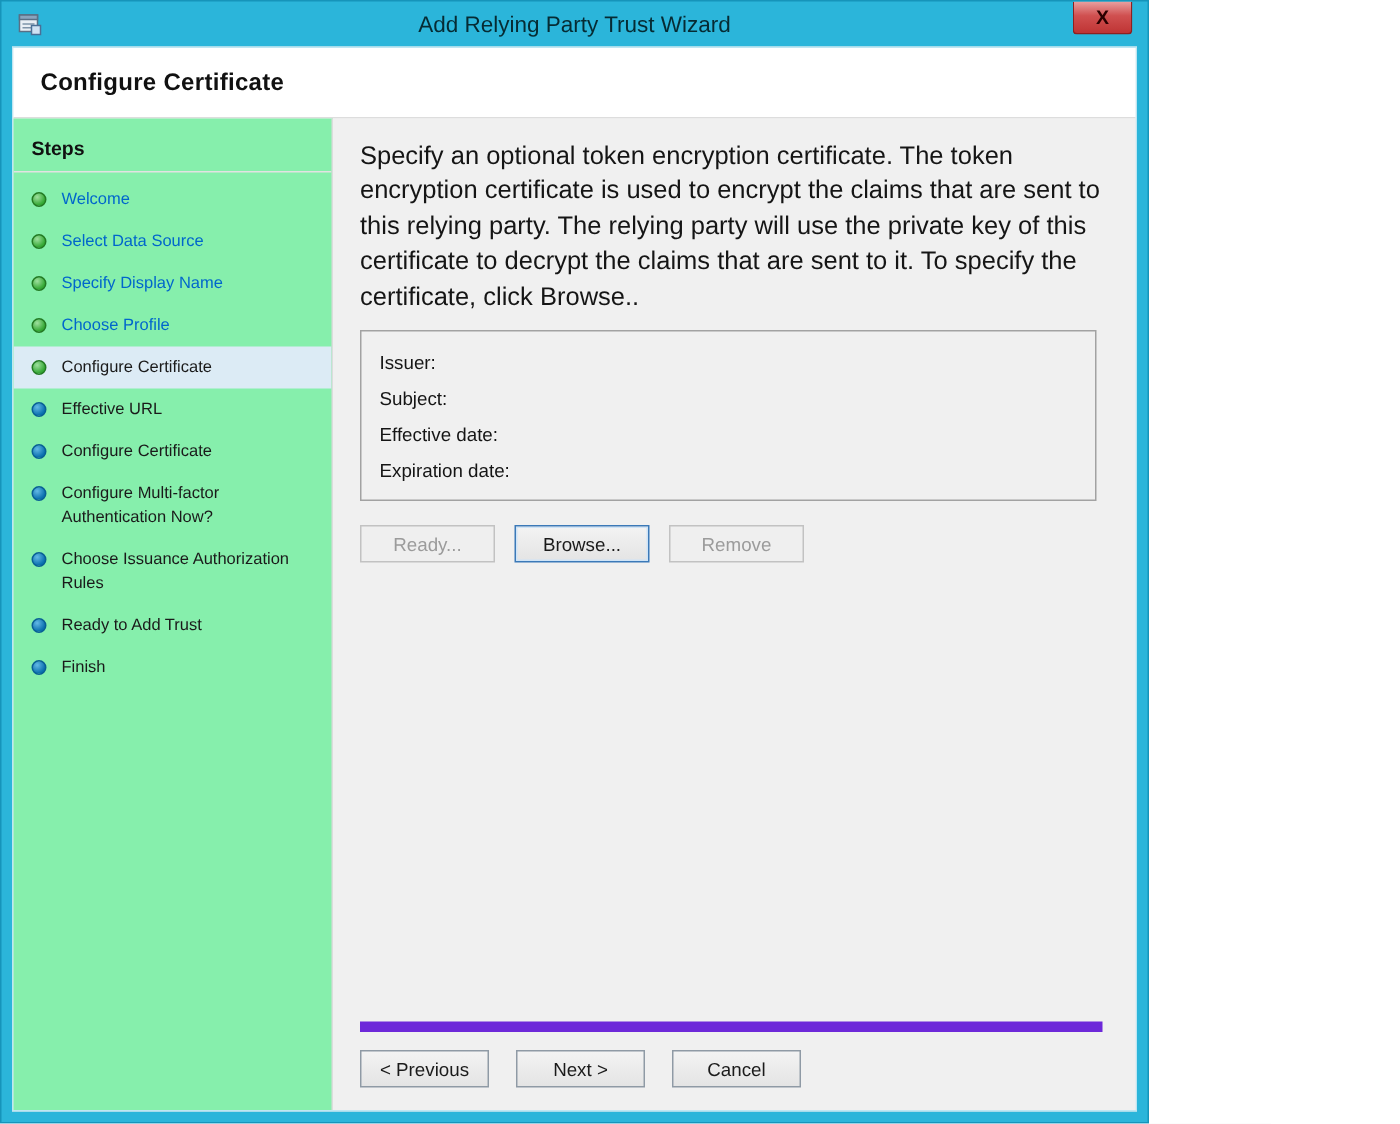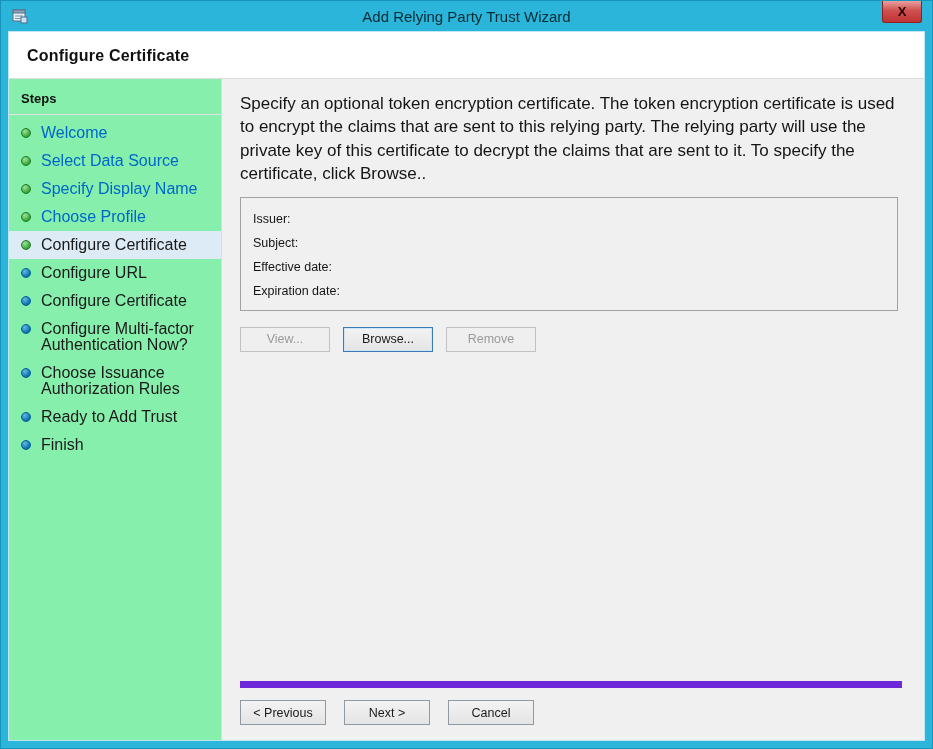--- a/index.html
+++ b/index.html
@@ -1,20 +1,20 @@
 <!DOCTYPE html>
 <html><head>
 <meta charset="utf-8">
 <style>
   * { box-sizing: border-box; }
   html,body { margin:0; padding:0; background:#ffffff; }
   body { font-family:"Liberation Sans","DejaVu Sans",sans-serif; }
 
   .window {
-    width:933px; height:749px;
+    width:766px; height:749px;
     background:#2bb5da;
     border:1px solid #1694ba;
     padding:0 7px 7px 7px;
     display:flex; flex-direction:column;
     position:relative;
   }
 
   
   .titlebar {
     height:30px; flex:0 0 30px;
@@ -70,21 +70,21 @@
   }
   .steps-title {
     font-weight:bold; font-size:13px; color:#111;
     padding:6px 12px 8px 12px;
     border-bottom:1px solid #e2e2e2;
     margin-bottom:4px;
   }
   .step {
     display:flex; align-items:flex-start;
     padding:6px 8px 6px 12px;
-    font-size:16px; line-height:16px;
+    font-size:11px; line-height:16px;
     color:#1a1a1a;
   }
   .step .dot {
     flex:0 0 10px; width:10px; height:10px;
     border-radius:50%; margin:3px 10px 0 0;
   }
   .step.done .dot {
     background:radial-gradient(circle at 35% 30%, #9fe09f, #33a733 70%);
     border:1px solid #237a23;
   }
@@ -193,21 +193,21 @@
         <div class="step done link">
           <span class="dot"></span>
           <span class="lbl">Choose Profile</span>
         </div>
         <div class="step done current">
           <span class="dot"></span>
           <span class="lbl">Configure Certificate</span>
         </div>
         <div class="step pending">
           <span class="dot"></span>
-          <span class="lbl">Configure URL</span>
+          <span class="lbl">Effective URL</span>
         </div>
         <div class="step pending">
           <span class="dot"></span>
           <span class="lbl">Configure Certificate</span>
         </div>
         <div class="step pending">
           <span class="dot"></span>
           <span class="lbl">Configure Multi-factor Authentication Now?</span>
         </div>
         <div class="step pending">
@@ -241,21 +241,21 @@
             <span class="cf-label">Effective date:</span>
             <span class="cf-value"></span>
           </div>
           <div class="cert-field">
             <span class="cf-label">Expiration date:</span>
             <span class="cf-value"></span>
           </div>
         </div>
 
         <div class="button-row">
-          <button class="btn disabled" disabled="">View...</button>
+          <button class="btn disabled" disabled="">Ready...</button>
           <button class="btn default-btn">Browse...</button>
           <button class="btn disabled" disabled="">Remove</button>
         </div>
 
         <div class="footer">
           <button class="btn">&lt; Previous</button>
           <button class="btn">Next &gt;</button>
           <button class="btn">Cancel</button>
         </div>
 

